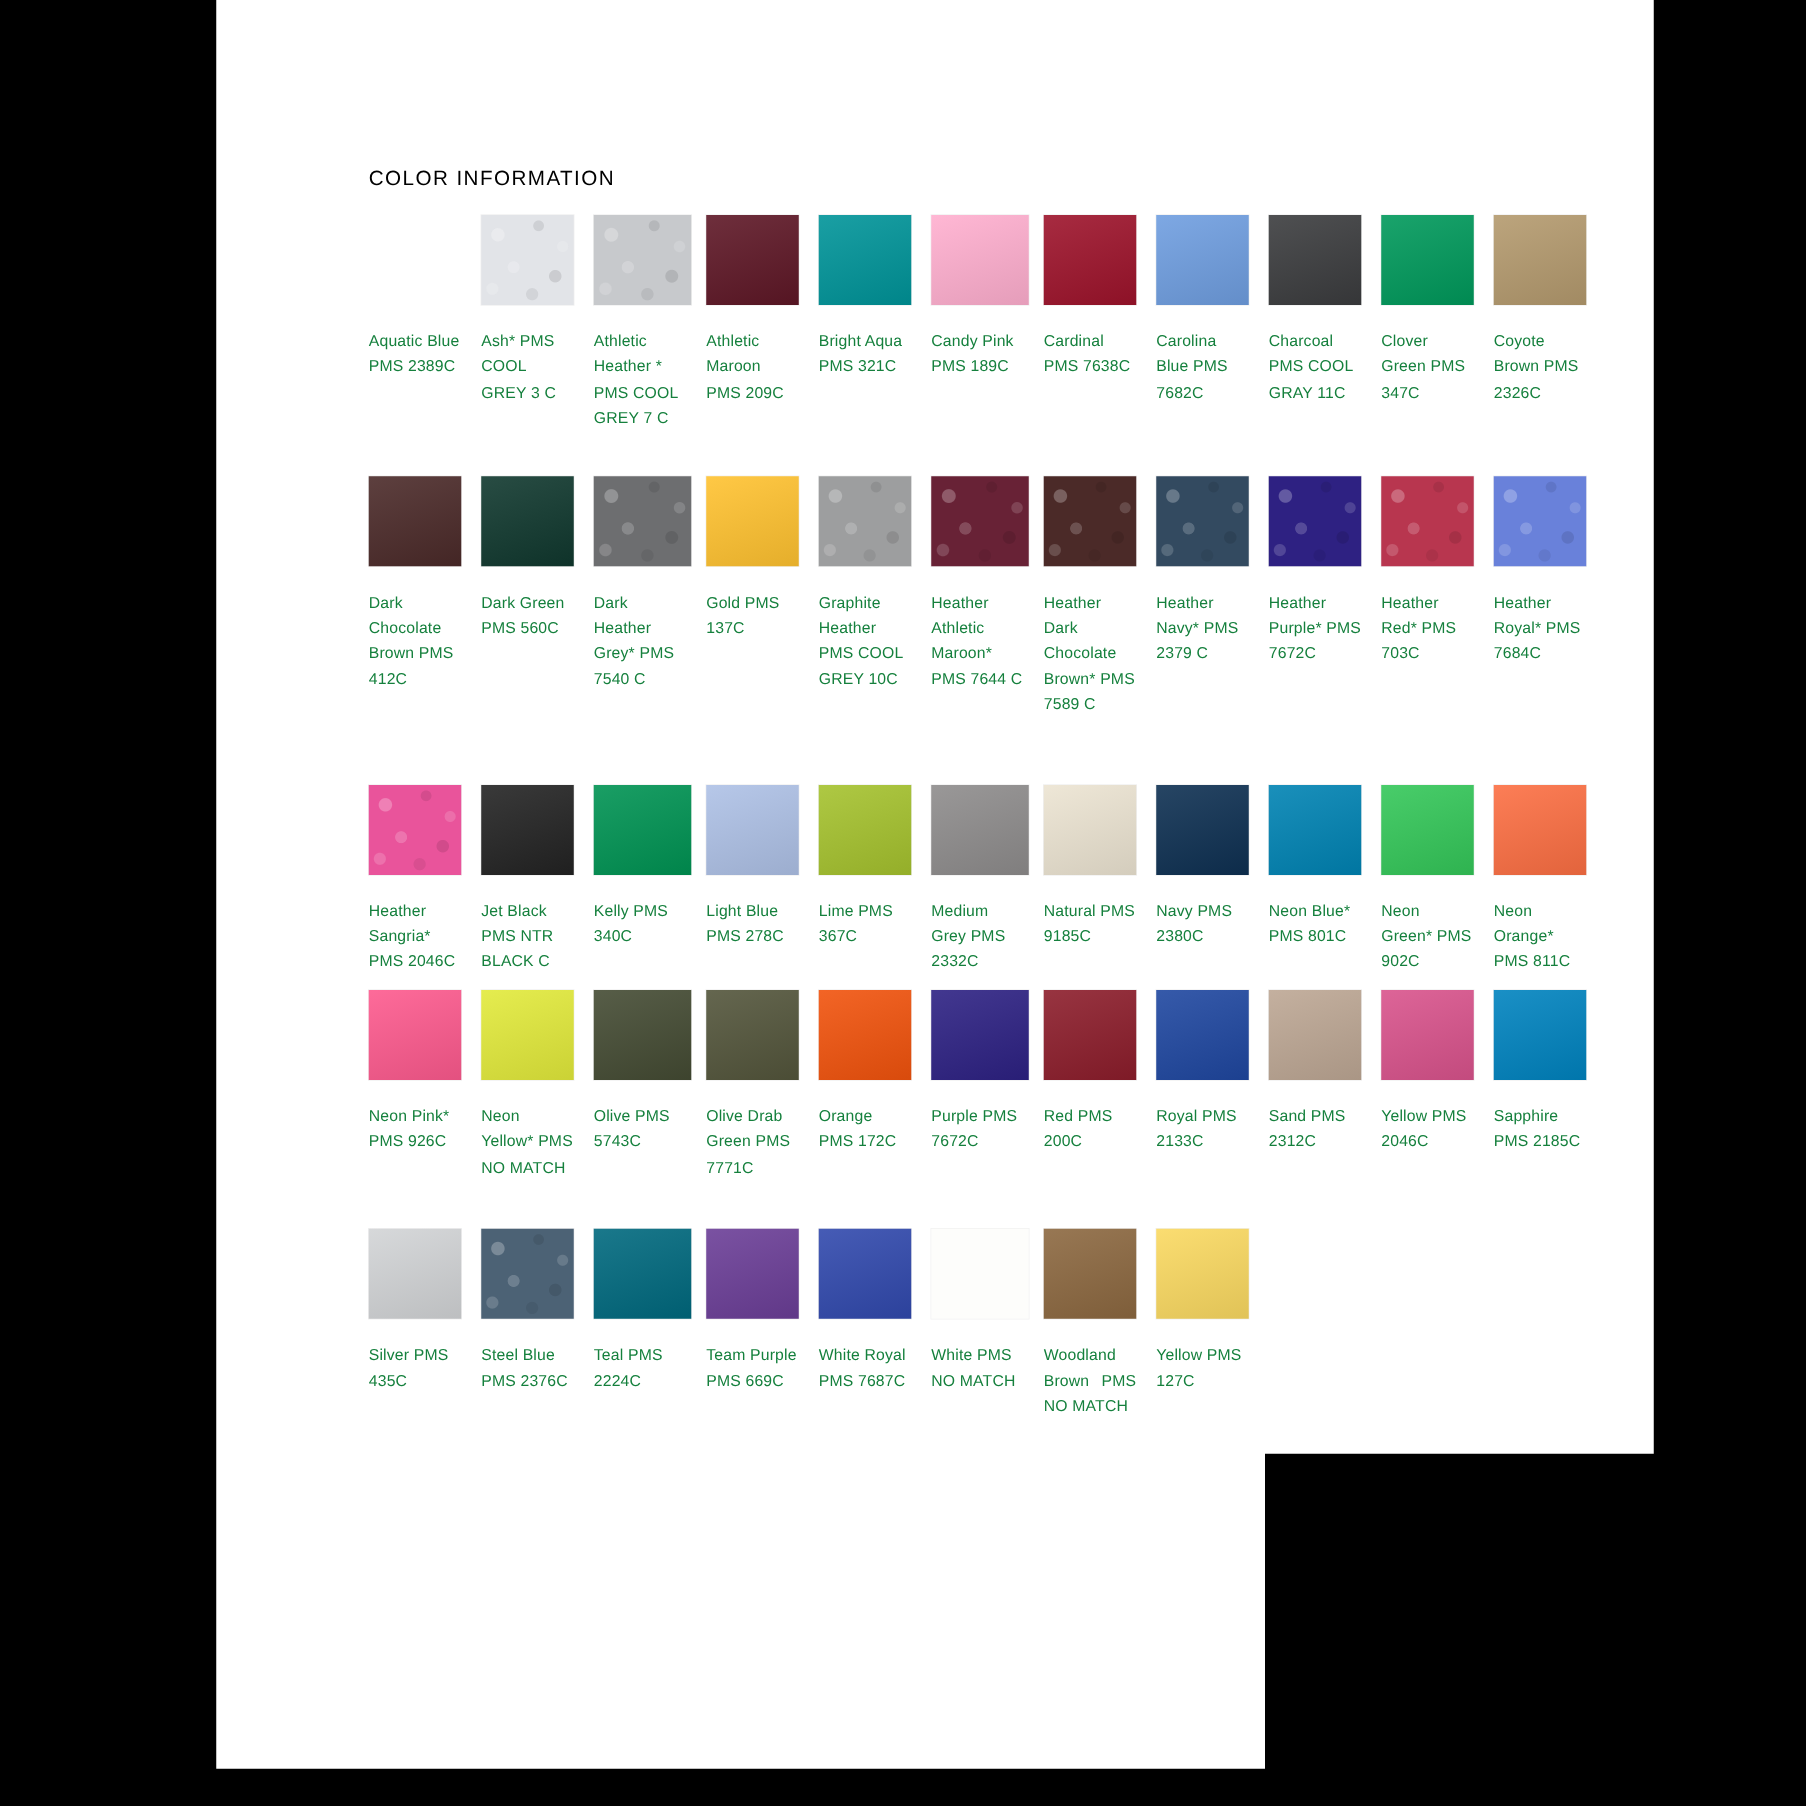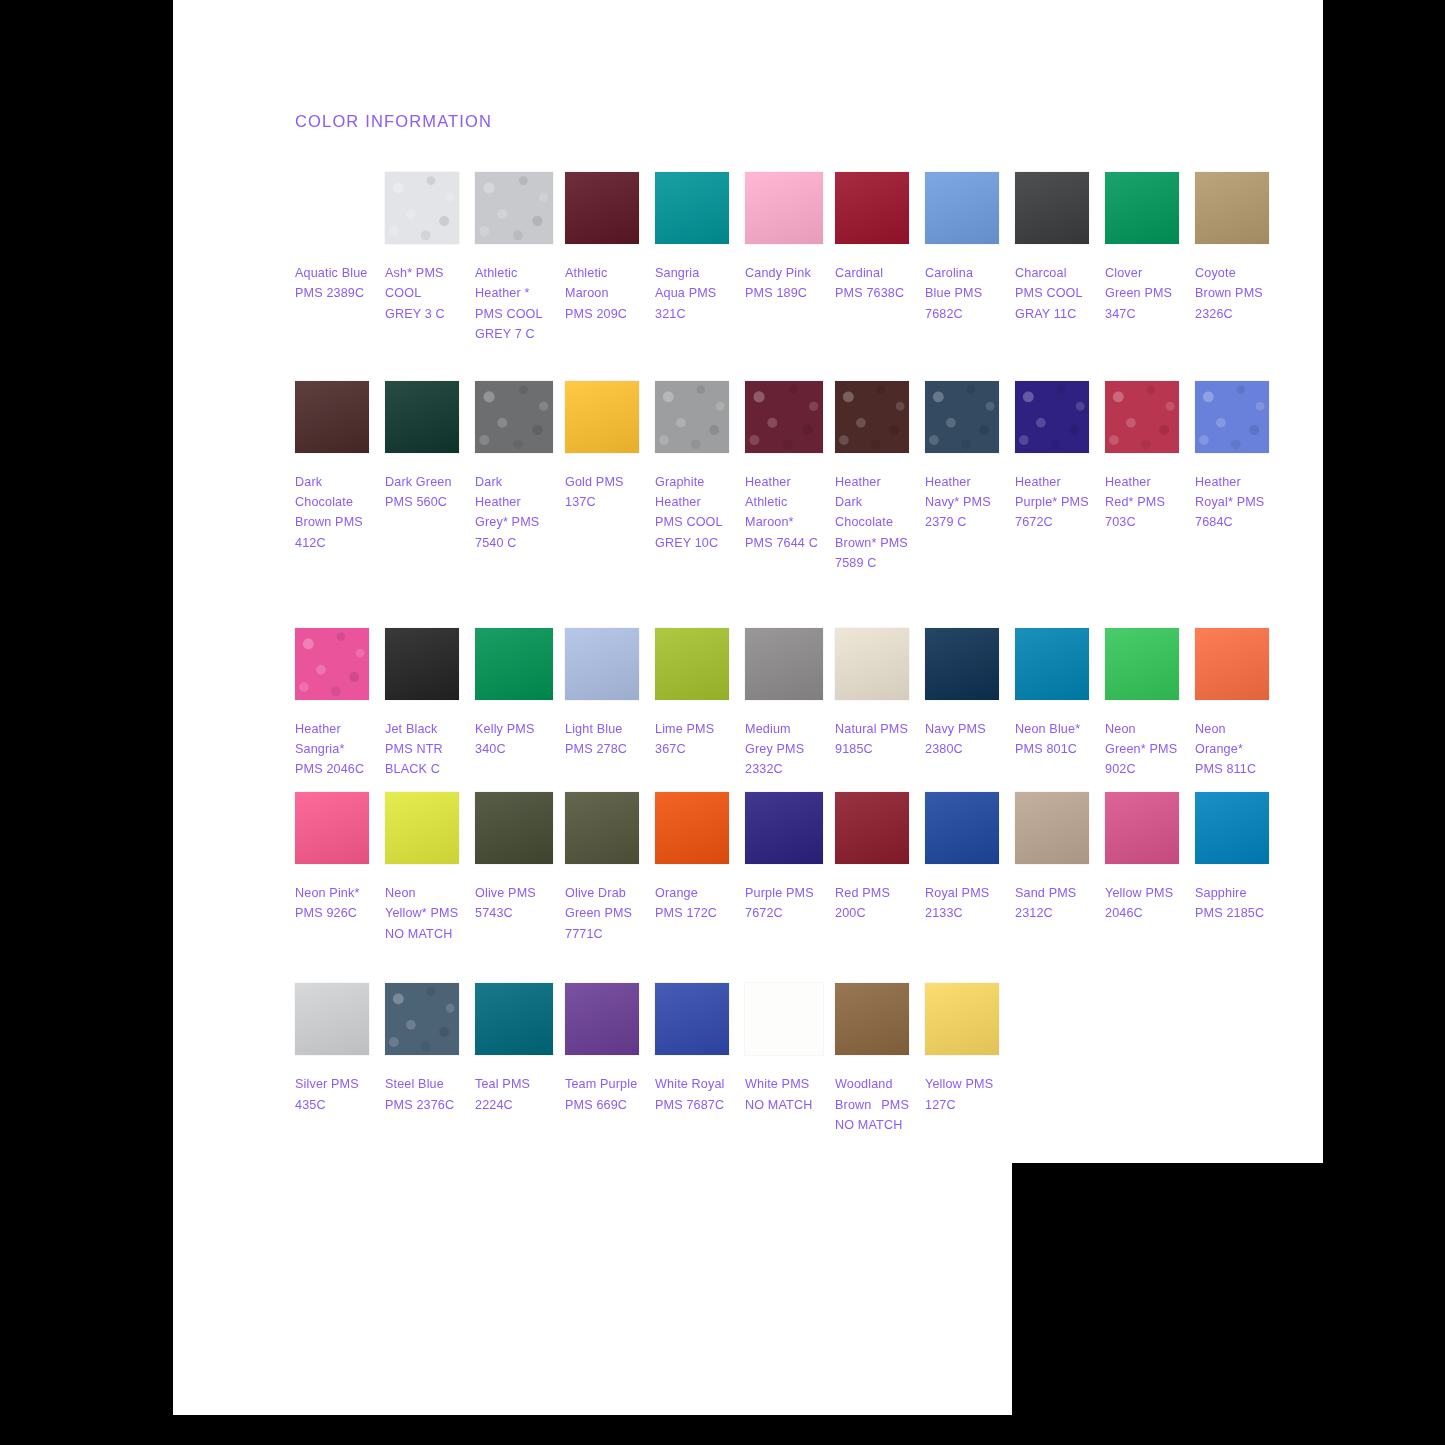--- a/index.html
+++ b/index.html
@@ -35,24 +35,24 @@
     width: 433px;
     height: 282px;
     background: #000000;
     z-index: 50;
   }
 
   
   #section-title {
     position: absolute;
     left: 122px;            
-    top: 112px;
+    top: 134px;
     font-size: 16.5px;
     letter-spacing: 1.15px;
-    color: #8b5cf6;
+    color: #000000;
     font-weight: 400;
     white-space: nowrap;
   }
 
   
   #swatch-grid {
     position: absolute;
     left: 122px;
     top: 172px;
     width: 990px;
@@ -105,21 +105,21 @@
     content: "";
     position: absolute;
     inset: 0;
     background: linear-gradient(160deg, rgba(255,255,255,0.10), rgba(0,0,0,0.10));
   }
 
   .chip-label {
     margin-top: 13px;
     font-size: 12.6px;
     line-height: 20.4px;
-    color: #8b5cf6;
+    color: #15803d;
     letter-spacing: 0.15px;
     word-break: break-word;
     width: 74px;
   }
   .chip-label.justified {
     text-align: justify;
   }
 
   .row-gap-1 { margin-bottom: 36px; }
   .row-gap-2 { margin-bottom: 54px; }
@@ -156,21 +156,21 @@
         <div class="swatch-cell">
           <div class="chip-wrap">
             <div class="chip fabric" style="background: rgb(94, 23, 38);"></div>
           </div>
           <div class="chip-label">Athletic Maroon PMS 209C</div>
         </div>
         <div class="swatch-cell">
           <div class="chip-wrap">
             <div class="chip fabric" style="background: rgb(0, 148, 153);"></div>
           </div>
-          <div class="chip-label">Sangria Aqua PMS 321C</div>
+          <div class="chip-label">Bright Aqua PMS 321C</div>
         </div>
         <div class="swatch-cell">
           <div class="chip-wrap">
             <div class="chip fabric wide" style="background: rgb(255, 175, 207);"></div>
           </div>
           <div class="chip-label">Candy Pink PMS 189C</div>
         </div>
         <div class="swatch-cell">
           <div class="chip-wrap">
             <div class="chip fabric" style="background: rgb(157, 19, 43);"></div>

